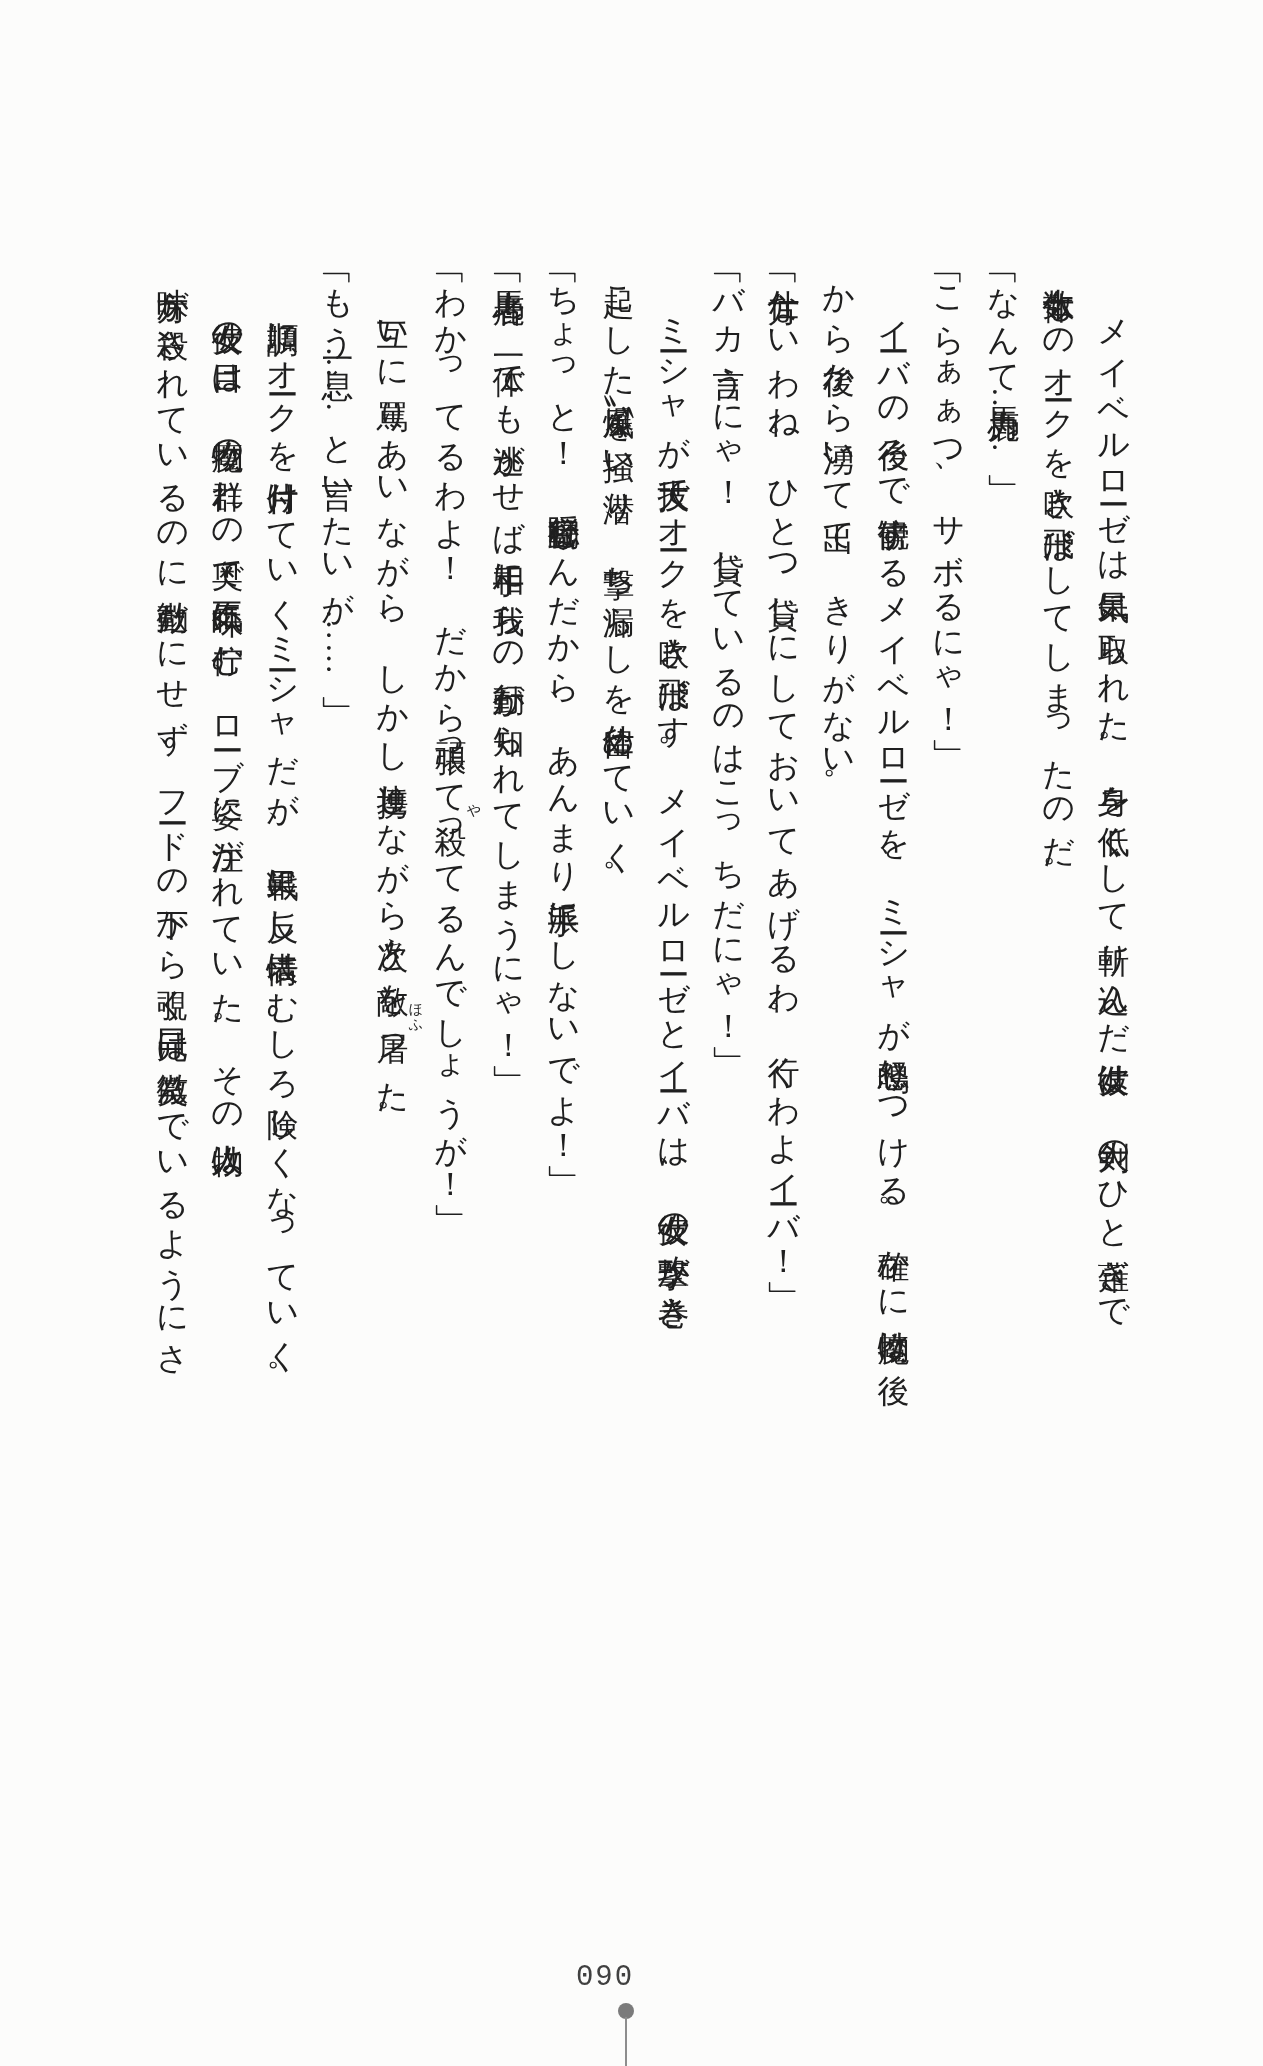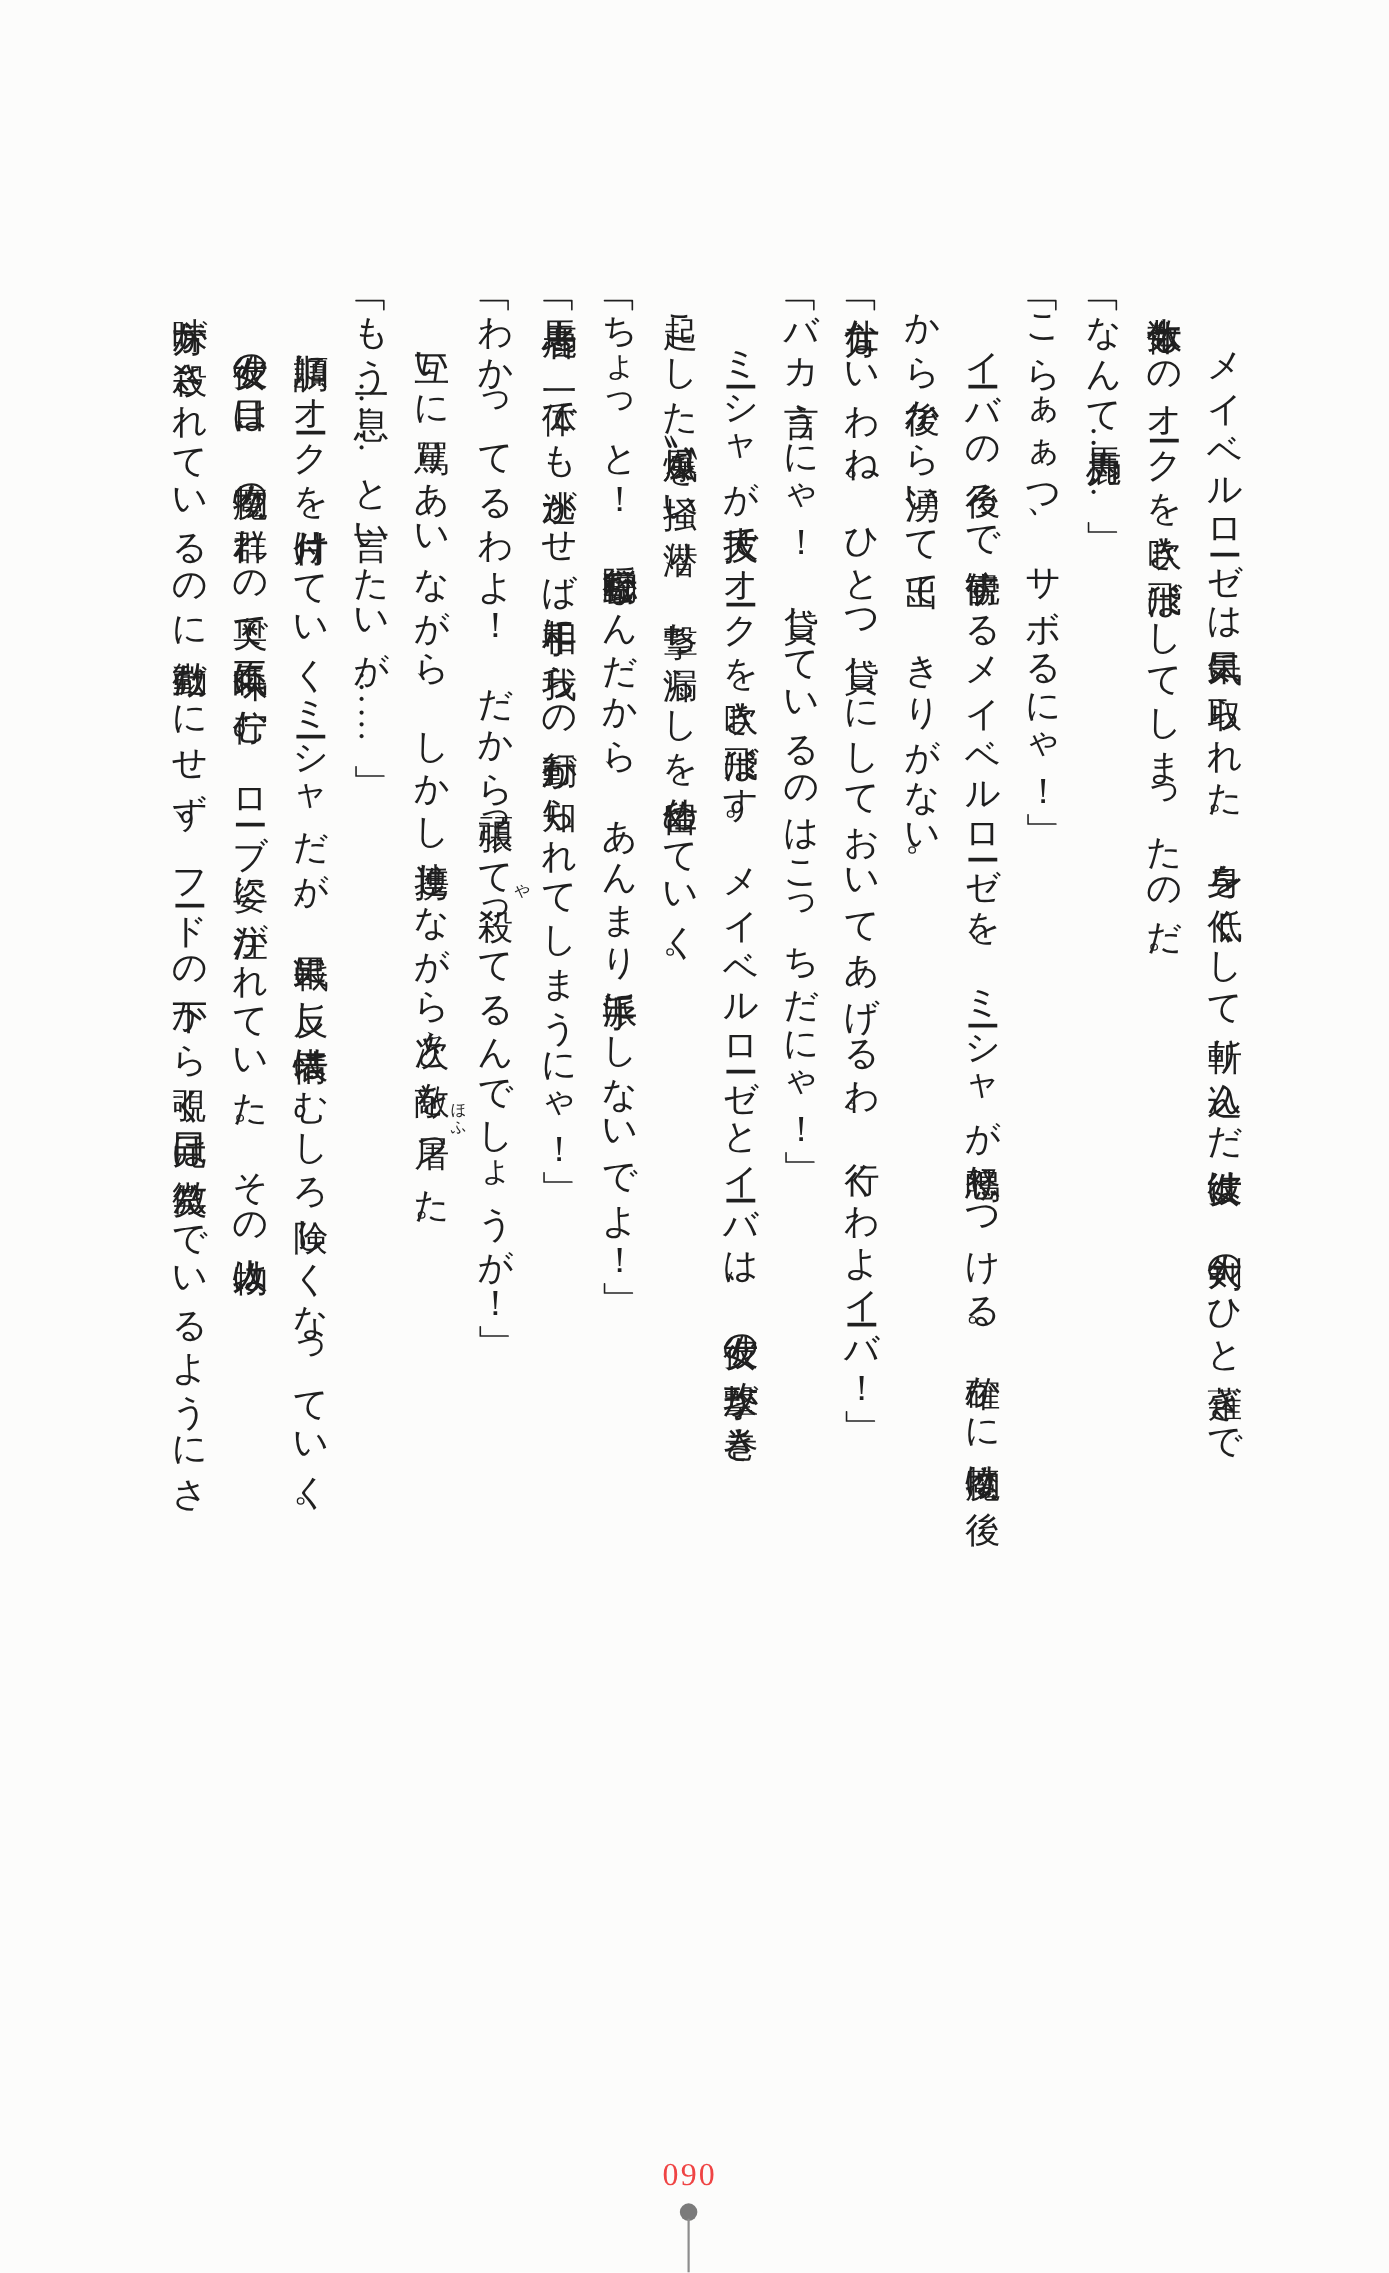--- a/index.html
+++ b/index.html
@@ -33,28 +33,28 @@
   ruby {
     ruby-position: over;
   }
   rt {
     font-size: 14px;
     letter-spacing: 1px;
   }
   .page-number {
     position: absolute;
     top: 1961px;
-    left: 565px;
+    left: 543px;
     width: 124px;
     text-align: center;
-    font-family: Liberation Serif, serif;
+    font-family: Liberation Mono, monospace;
     font-size: 29px;
     font-weight: 400;
     letter-spacing: 2px;
-    color: #ef4444;
+    color: #404040;
   }
   .footer-dot {
     position: absolute;
     left: 618px;
     top: 2003px;
     width: 16px;
     height: 16px;
     border-radius: 50%;
     background: #7b7b7b;
   }

